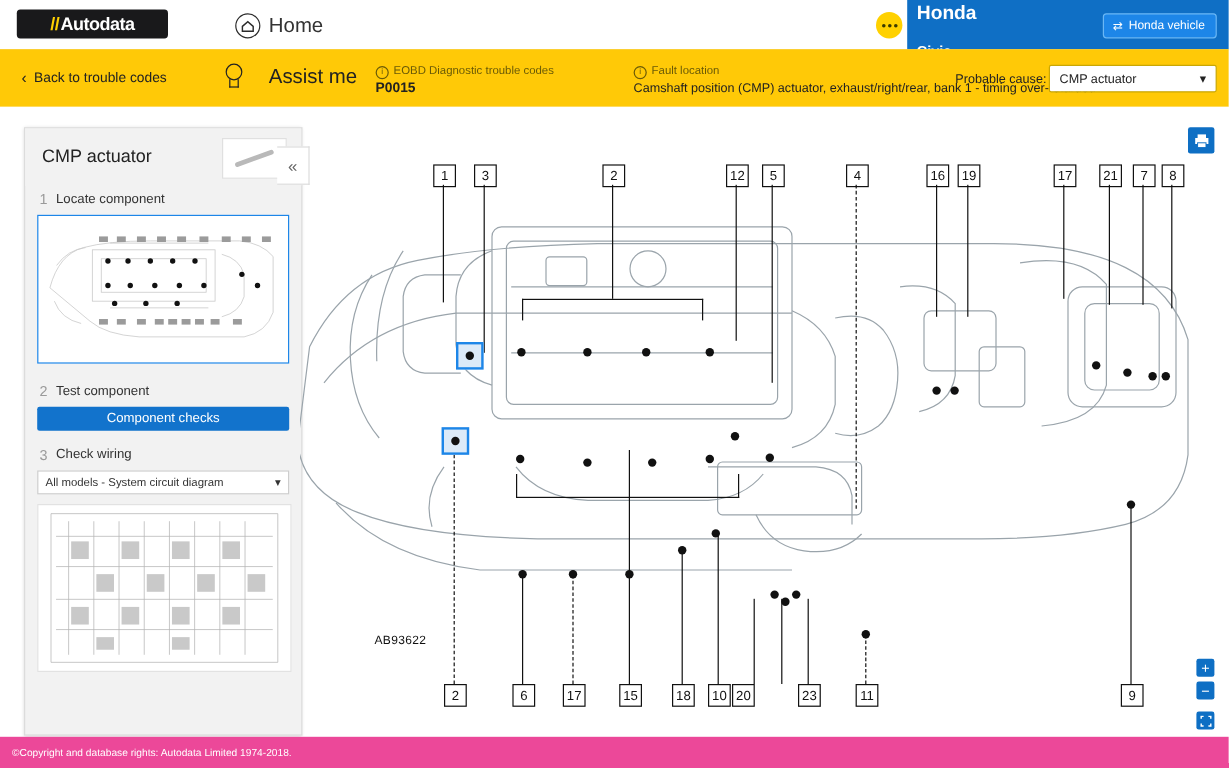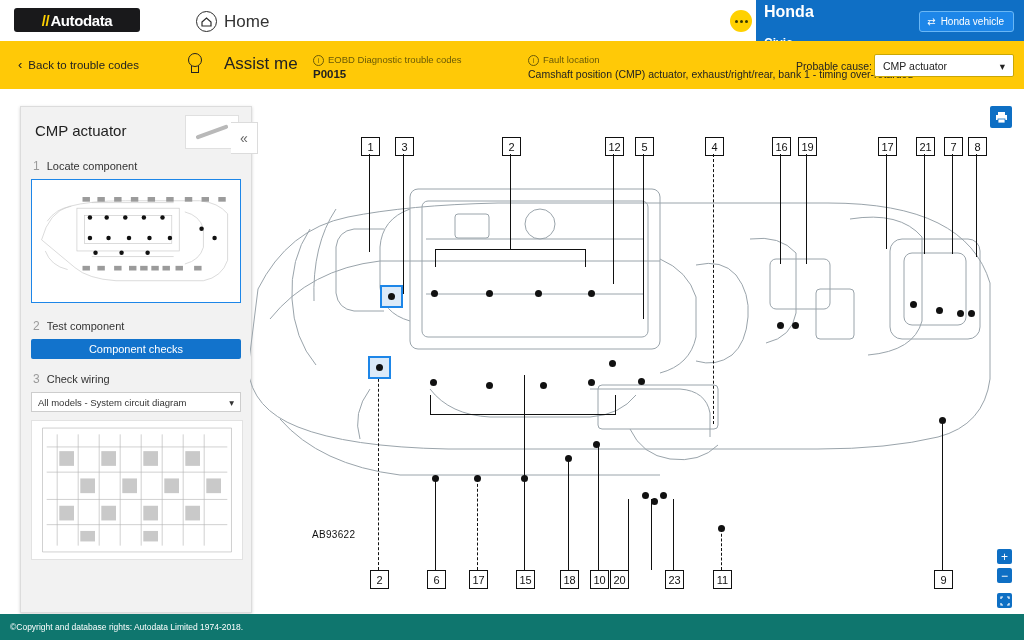--- a/index.html
+++ b/index.html
@@ -86,21 +86,21 @@
   .hiliter{position:absolute;width:19px;height:19px;border:2px solid #1d86e8;background:#dceaf8;display:flex;align-items:center;justify-content:center;}
   .hiliter .dot2{width:7px;height:7px;border-radius:50%;background:#111;}
   .refcode{position:absolute;left:62px;top:440px;font-size:10px;color:#111;letter-spacing:.3px;}
 
   .print-btn{position:absolute;right:12px;top:17px;width:22px;height:22px;background:#0e6fc4;border-radius:2px;
              display:flex;align-items:center;justify-content:center;cursor:pointer;}
   .zoom-ctrl{position:absolute;right:12px;width:15px;height:15px;background:#0e6fc4;color:#fff;font-size:12px;
              display:flex;align-items:center;justify-content:center;border-radius:2px;cursor:pointer;line-height:1;}
   .zin{top:460px;} .zout{top:479px;} .zfit{top:504px;}
 
-  .footer{position:absolute;left:0;top:525px;width:1024px;height:26px;background:#0f766e;}
+  .footer{position:absolute;left:0;top:525px;width:1024px;height:26px;background:#ec4899;}
   .footer span{position:absolute;left:10px;top:8px;color:#fff;font-size:8.5px;}
 </style>
 </head>
 <body>
 
 <div class="app">
 
   <div class="topbar">
     <div class="logo">
       <span class="slash">//</span>

